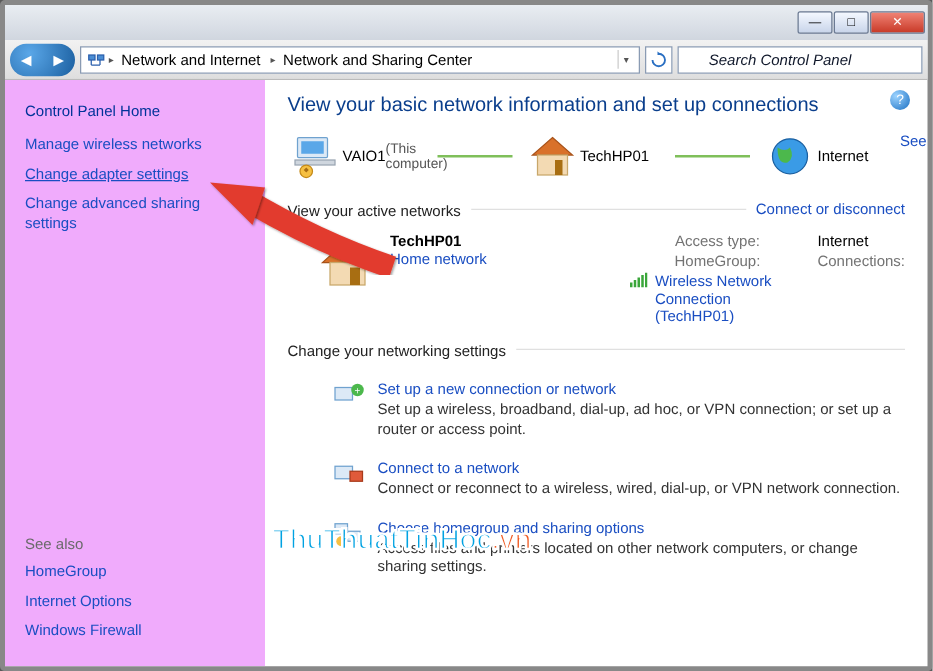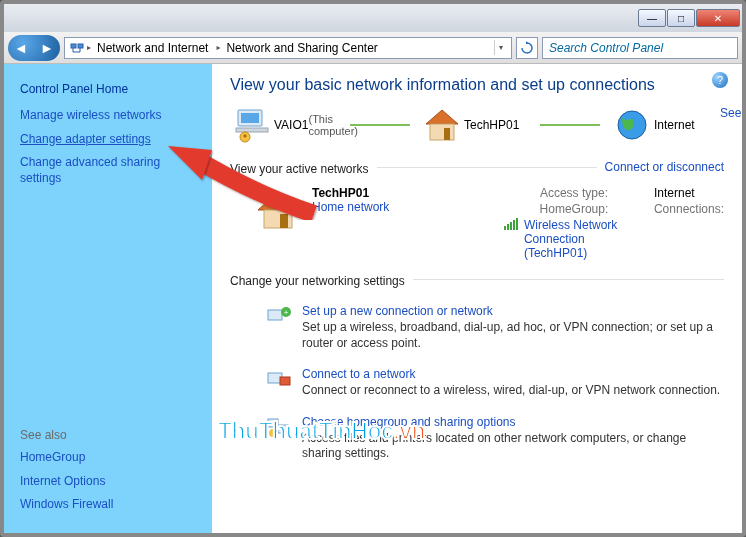--- a/index.html
+++ b/index.html
@@ -11,25 +11,25 @@
   .win-btn { width: 28px; height: 18px; margin-left: 1px; border: 1px solid #6b7a93; border-radius: 2px; background: linear-gradient(to bottom, #f4f8ff, #c9d5ea); display: flex; align-items: center; justify-content: center; font-size: 10px; }
   .win-close { background: linear-gradient(to bottom, #f08375, #c83a28); color: #fff; width: 44px; }
 
   
   .navbar { height: 32px; background: linear-gradient(to bottom, #f2f2f2, #dedede); border-bottom: 1px solid #bbb; display: flex; align-items: center; padding: 0 4px; gap: 4px; font-size: 12px; }
   .nav-arrows { width: 52px; height: 26px; background: radial-gradient(circle at 30% 30%, #5aa7e8, #1b5fa0); border-radius: 13px; display: flex; align-items: center; justify-content: space-around; color: #fff; font-size: 14px; }
   .address { flex: 1; height: 22px; background: #fff; border: 1px solid #8a9bb3; display: flex; align-items: center; padding: 0 4px; gap: 2px; }
   .crumb { padding: 0 6px 0 4px; display: flex; align-items: center; gap: 4px; cursor: default; }
   .tri { font-size: 8px; color: #555; }
   .refresh-box { width: 22px; height: 22px; background: #fff; border: 1px solid #8a9bb3; display: flex; align-items: center; justify-content: center; color: #2a5fad; }
-  .search { width: 196px; height: 22px; border: 1px solid #8a9bb3; background: #fff; color: #0369a1; padding: 0 6px; display: flex; align-items: center; }
+  .search { width: 196px; height: 22px; border: 1px solid #8a9bb3; background: #fff; color: #0f172a; padding: 0 24px; display: flex; align-items: center; }
 
   
   .body { flex: 1; display: flex; overflow: hidden; }
-  .sidebar { width: 208px; background: #7dd3fc; padding: 18px 12px 12px 16px; font-size: 12px; display: flex; flex-direction: column; position: relative; }
+  .sidebar { width: 208px; background: #f0abfc; padding: 18px 12px 12px 16px; font-size: 12px; display: flex; flex-direction: column; position: relative; }
   .sidebar h3 { font-size: 12px; color: #003399; font-weight: 400; margin-bottom: 12px; }
   .side-link { color: #1a4ec2; margin-bottom: 8px; cursor: default; line-height: 1.3; }
   .side-link.underlined { text-decoration: underline; }
   .see-also { margin-top: auto; color: #6a6a6a; margin-bottom: 8px; }
 
   .main { flex: 1; padding: 12px 18px; overflow: hidden; position: relative; }
   .help-icon { position: absolute; top: 8px; right: 14px; width: 16px; height: 16px; border-radius: 50%; background: radial-gradient(circle at 30% 30%, #9cd3ff, #1a6fc2); color: #fff; font-size: 11px; display: flex; align-items: center; justify-content: center; }
   .main h1 { color: #0a3e8c; font-weight: 400; font-size: 16px; margin-bottom: 12px; }
   .mapblock { display: flex; align-items: flex-start; margin-bottom: 10px; }
   .maprow { display: flex; align-items: center; justify-content: center; gap: 10px; flex: 1; }

